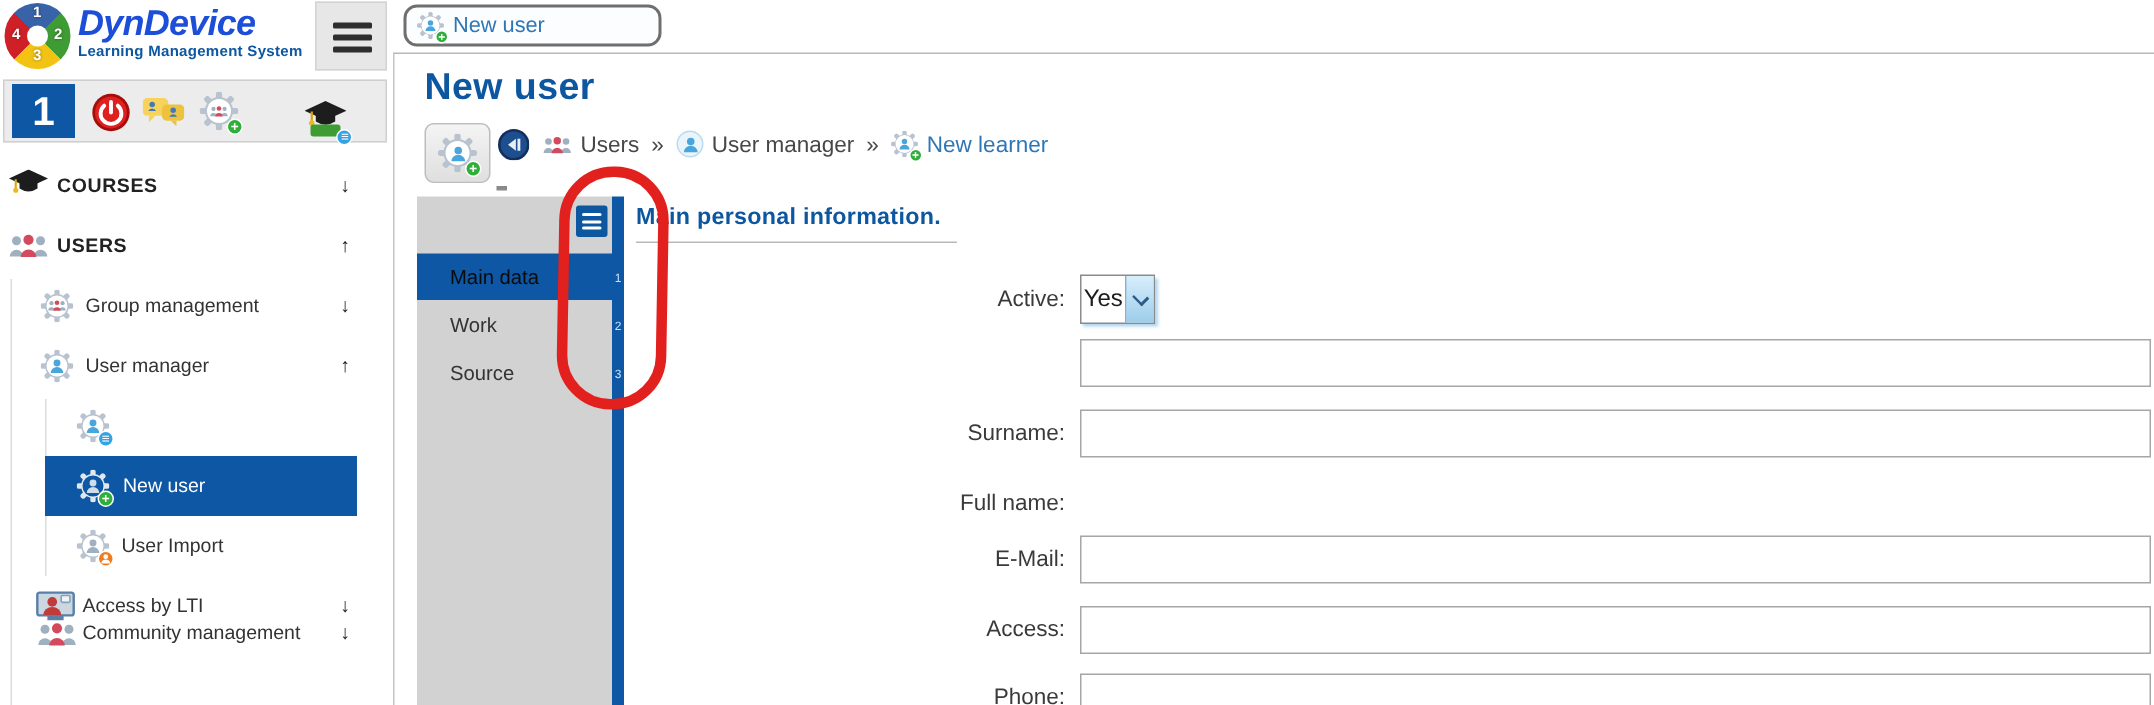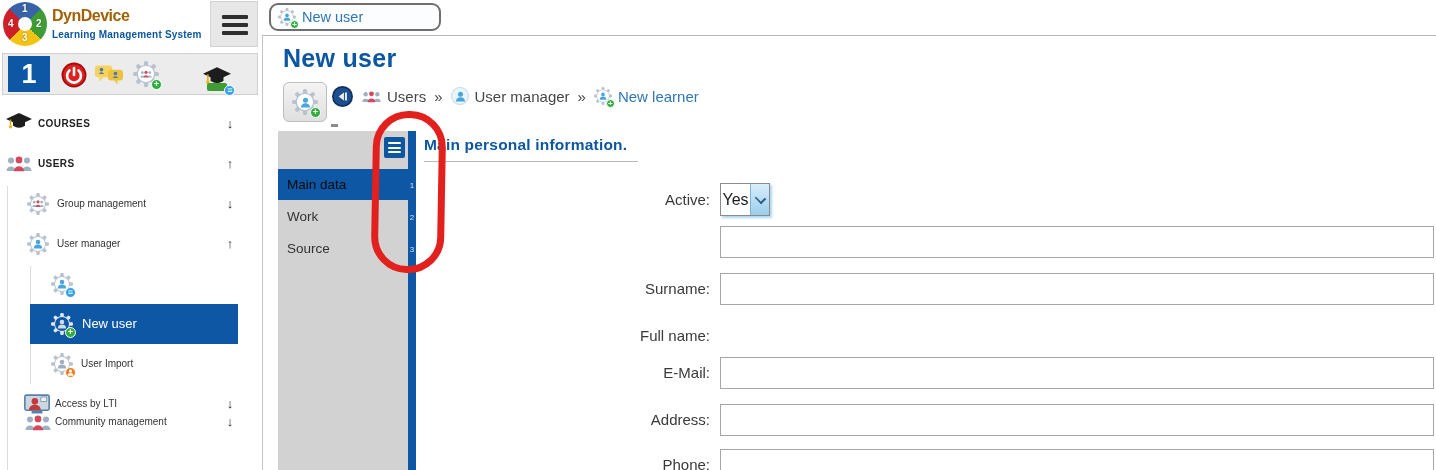--- a/index.html
+++ b/index.html
@@ -9,34 +9,34 @@
 
   
   .sidebar { position:absolute; left:0; top:0; width:262px; height:470px; background:#fff; }
   .sb-header { position:absolute; left:0; top:0; width:262px; height:48px; }
   .pinwheel { position:absolute; left:3px; top:2px; width:44px; height:44px; border-radius:50%;
     background:conic-gradient(from -45deg, #3863a8 0 90deg, #3f9c35 90deg 180deg, #f2c313 180deg 270deg, #cf2027 270deg 360deg); }
   .pinwheel::after { content:""; position:absolute; left:15px; top:15px; width:14px; height:14px; border-radius:50%; background:#fff; }
   .pw-num { position:absolute; color:#fff; font-weight:bold; font-size:10px; text-shadow:0 0 2px rgba(0,0,0,.45); z-index:2; }
   .pw-1 { left:19px; top:1px; } .pw-2 { left:33px; top:16px; } .pw-3 { left:19px; top:30px; } .pw-4 { left:5px; top:16px; }
   .logo-text { position:absolute; left:52px; top:3px; }
-  .brand { font-size:16px; font-weight:bold; color:#a16207; letter-spacing:-0.5px; line-height:26px; }
+  .brand { font-size:24px; font-weight:bold; color:#1d4ed8; letter-spacing:-0.5px; line-height:26px;font-style:italic; }
   .tagline { font-size:10px; font-weight:bold; color:#0d57a0; letter-spacing:0.2px; }
   .menu-btn { position:absolute; left:210px; top:1px; width:48px; height:46px; background:#e7e7e7; border:1px solid #d2d2d2; cursor:pointer; }
   .menu-btn .bar { position:absolute; left:11px; width:26px; height:4px; background:#2e2e2e; border-radius:1px; }
   .menu-btn .b1{top:13px;} .menu-btn .b2{top:21px;} .menu-btn .b3{top:29px;}
 
   .quickbar { position:absolute; left:2px; top:53px; width:256px; height:42px; background:#ececec; border:1px solid #cfcfcf; }
   .ws-num { position:absolute; left:5px; top:2px; width:42px; height:36px; background:#0e57a4; color:#fff;
     font-size:27px; font-weight:bold; text-align:center; line-height:36px; }
   .qicon { position:absolute; top:8px; }
 
   .nav-item { position:absolute; left:0; width:262px; height:40px; z-index:2; }
   .nicon { position:absolute; top:9px; }
-  .nlabel { position:absolute; top:0; line-height:40px; font-size:10px; color:#333; white-space:nowrap; }
+  .nlabel { position:absolute; top:0; line-height:40px; font-size:13px; color:#333; white-space:nowrap; }
   .sect { font-weight:bold; color:#222; letter-spacing:0.4px; }
   .boldlbl { font-weight:bold; color:#1a1a1a; }
   .narrow { position:absolute; left:220px; top:0; width:20px; line-height:40px; font-size:13px; font-weight:bold; color:#1c1c1c; text-align:center; cursor:pointer; }
   .lvl0 .nicon{left:6px;} .lvl0 .nlabel{left:38px;}
   .lvl1 .nicon{left:27px;} .lvl1 .nlabel{left:57px;}
   .lvl2 .nicon{left:51px;} .lvl2 .nlabel{left:81px;}
   .active-row { position:absolute; left:30px; top:304px; width:208px; height:40px; background:#0e57a4; z-index:2; }
   .active-row .nicon{ position:absolute; left:21px; top:9px; }
   .active-row .nlabel{ position:absolute; left:52px; top:0; line-height:40px; font-size:13px; color:#fff; }
   .guide { position:absolute; width:1px; background:#dcdcdc; z-index:1; }
@@ -74,21 +74,21 @@
   .person-circle { width:18px; height:18px; border-radius:50%; background:#eaf4fb; border:1px solid #bcdaee; position:relative; display:inline-block; }
   .person-circle svg { position:absolute; left:3px; top:3px; }
 
   
   .panel { position:absolute; left:15px; top:95px; width:1158px; height:340px; }
   .ptabs-col { position:absolute; left:0; top:0; width:130px; height:340px; background:#d2d2d2; }
   .pbar { position:absolute; left:130px; top:0; width:8px; height:340px; background:#0e57a4; }
   .pburger { position:absolute; left:106px; top:6px; width:21px; height:21px; background:#0d57a0; border-radius:2px; cursor:pointer; }
   .pburger .bar { position:absolute; left:4px; width:13px; height:2.4px; background:#fff; border-radius:1px; }
   .pburger .b1{top:5px;} .pburger .b2{top:9.5px;} .pburger .b3{top:14px;}
-  .ptab { position:absolute; left:0; width:130px; height:31px; line-height:31px; padding-left:9px; font-size:13.5px; color:#333; cursor:pointer; }
+  .ptab { position:absolute; left:0; width:130px; height:31px; line-height:31px; padding-left:22px; font-size:13.5px; color:#333; cursor:pointer; }
   .ptab.on { width:138px; background:#0e57a4; color:#0b0b0b; }
   .pnum { position:absolute; left:130px; width:8px; text-align:center; font-size:8px; color:#cfe0f2; }
   .t1{top:38px;} .t2{top:70px;} .t3{top:102px;}
   .n1{top:50px;} .n2{top:82px;} .n3{top:114px;}
 
   .pcontent { position:absolute; left:146px; top:0; width:1012px; height:340px; }
   .sec-title { position:absolute; left:0; top:5px; font-size:15.5px; font-weight:bold; color:#0d57a0; letter-spacing:0.2px; }
   .sec-underline { position:absolute; left:0; top:30px; width:214px; height:1px; background:#b9b9b9; }
   .flabel { position:absolute; left:0; width:286px; text-align:right; font-size:15px; color:#3a3a3a; line-height:32px; white-space:nowrap; }
   .flabel b { color:#111; }
@@ -438,21 +438,21 @@
         <input class="finput r-name" type="text" style="">
 
         <div class="flabel r-surname">Surname:</div>
         <input class="finput r-surname" type="text" style="">
 
         <div class="flabel r-fullname">Full name:</div>
 
         <div class="flabel r-email">E-Mail:</div>
         <input class="finput r-email" type="text" style="">
 
-        <div class="flabel r-address">Address:</div>
+        <div class="flabel r-address">Access:</div>
         <input class="finput r-address" type="text" style="">
 
         <div class="flabel r-phone">Phone:</div>
         <input class="finput r-phone" type="text" style="">
       </div>
     </div>
   </div>
 
   <div class="annotation"></div>
 </div>

